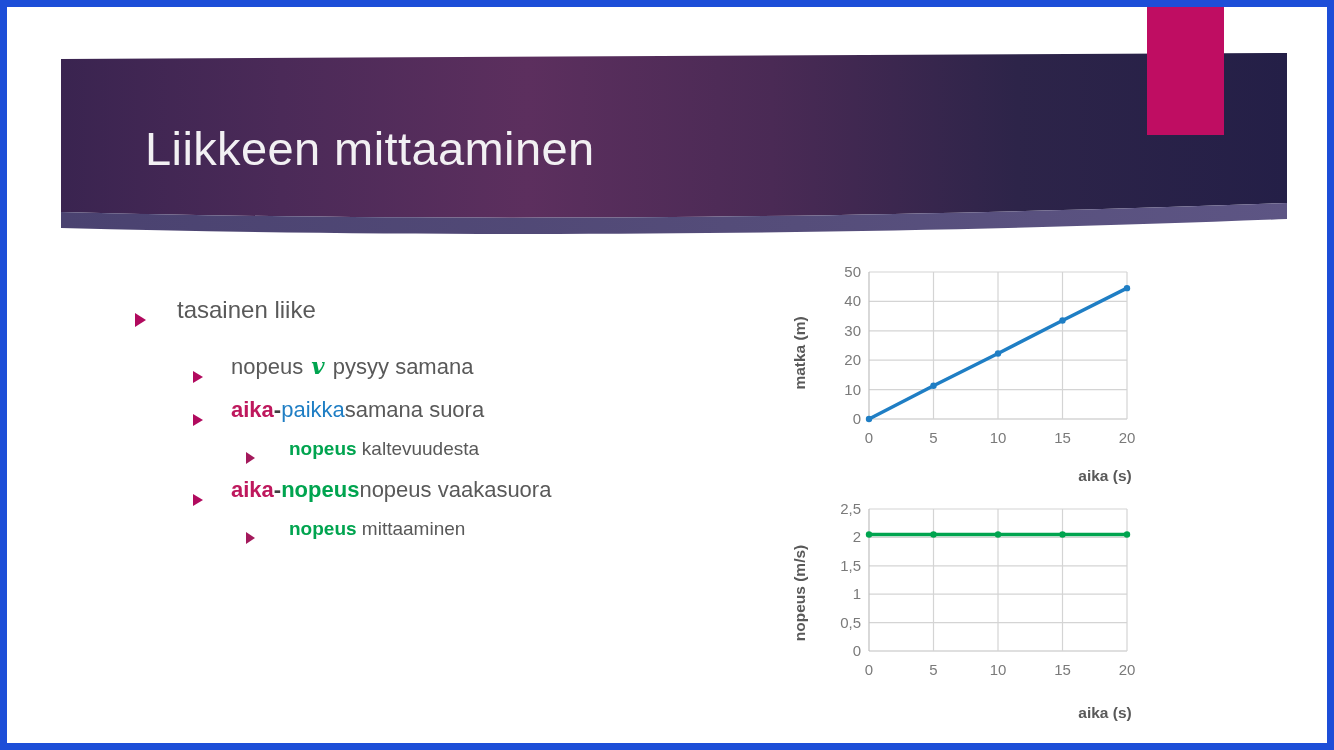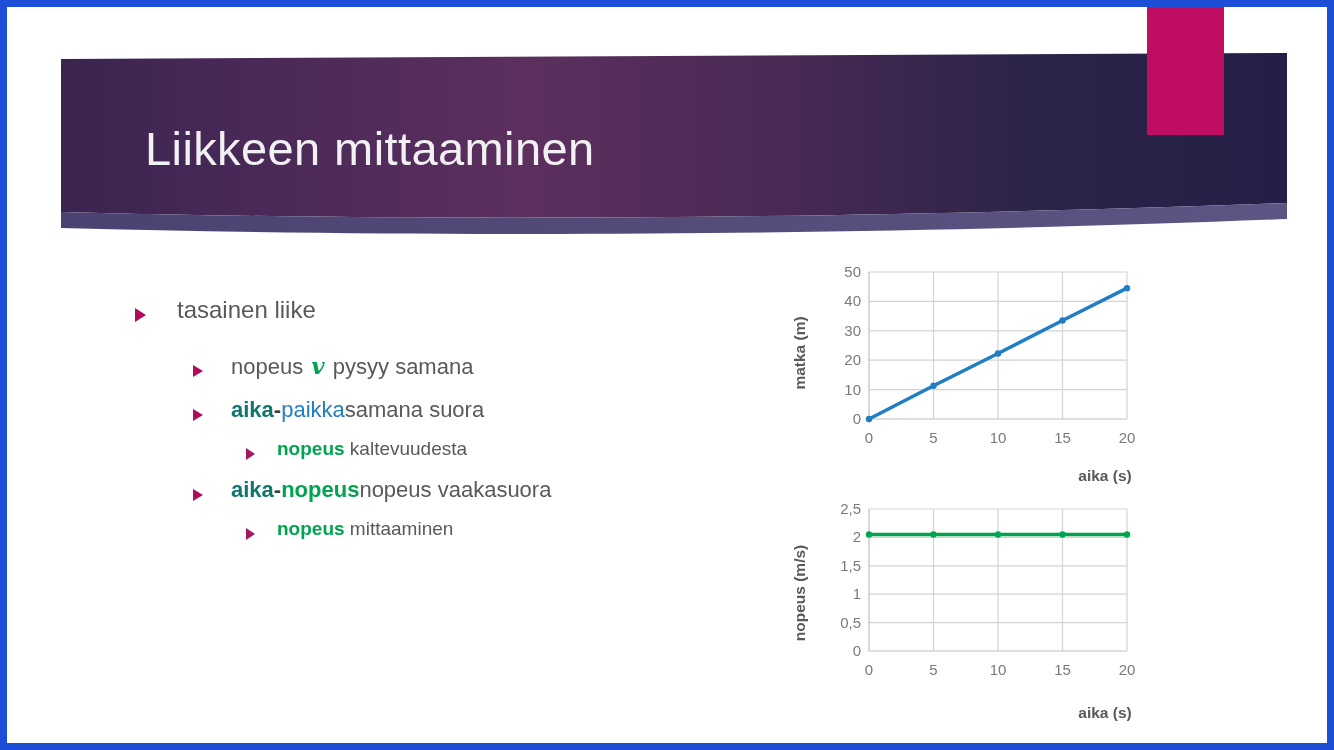--- a/index.html
+++ b/index.html
@@ -34,56 +34,56 @@
     font-weight:400;
     white-space:nowrap;
     font-family:"Liberation Sans","DejaVu Sans",sans-serif;
   }
 
   
   .body-list{
     position:absolute;left:128px;top:286px;width:640px;
   }
   .li{
-    display:flex;align-items:center;
+    display:flex;align-items:flex-end;
     margin-bottom:2px;
   }
   .tri{
     flex:0 0 auto;
     width:0;height:0;
     border-left:11px solid #b10a5e;
     border-top:7px solid transparent;
     border-bottom:7px solid transparent;
   }
   .lvl1{margin-left:0px;}
   .lvl1 .tri{margin-top:10px;}
   .lvl1 .txt{margin-left:31px;font-size:24px;line-height:34px;color:#595959;}
 
   .lvl2{margin-left:58px;}
   .lvl2 .tri{
     margin-top:10px;
     border-left-width:10px;border-top-width:6.5px;border-bottom-width:6.5px;
   }
   .lvl2 .txt{margin-left:28px;font-size:22px;line-height:33px;color:#595959;}
 
-  .lvl3{margin-left:111px;}
+  .lvl3{margin-left:111px;gap:12px;}
   .lvl3 .tri{
     margin-top:9px;
     border-left-width:9px;border-top-width:6px;border-bottom-width:6px;
     border-left-color:#a3195b;
   }
   .lvl3 .txt{margin-left:22px;font-size:19px;line-height:30px;color:#595959;}
 
   .row-gap-a{margin-top:22px;}
   .row-gap-b{margin-top:10px;}
   .row-gap-c{margin-top:8px;}
   .row-gap-d{margin-top:9px;}
   .row-gap-e{margin-top:8px;}
 
-  .c-purple{color:#0f766e;font-weight:bold;}
+  .c-purple{color:#be185d;font-weight:bold;}
   .c-blue{color:#1f7ec4;font-weight:normal;}
   .c-green{color:#00a44f;font-weight:bold;}
   .c-dash{color:#404040;font-weight:bold;}
   .c-grey{color:#595959;}
   .v-sym{
     color:#00a44f;font-weight:bold;font-style:italic;
     font-family:"DejaVu Serif","Liberation Serif",serif;
     font-size:23px;
     padding:0 2px;
   }

